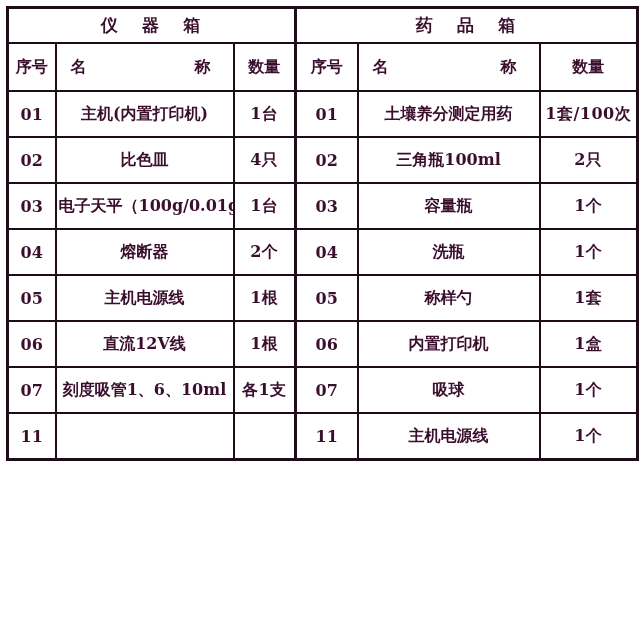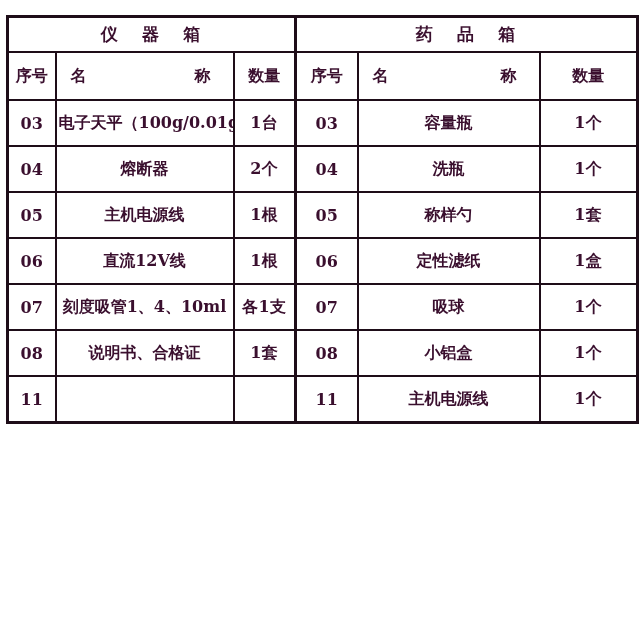--- a/index.html
+++ b/index.html
@@ -11,21 +11,21 @@
     margin:0;
     padding:0;
     background:var(--bg);
     width:643px;
     height:626px;
     overflow:hidden;
     font-family:"DejaVu Serif","Liberation Serif",serif;
   }
   .sheet{
     width:630px;
-    margin:15px auto 0 6px;
+    margin:6px auto 0 6px;
   }
   table.inv{
     border-collapse:collapse;
     table-layout:fixed;
     width:630px;
     border:3px solid var(--line);
     color:var(--ink);
     font-weight:bold;
   }
   table.inv td{
@@ -93,20 +93,36 @@
     <td>
       <div class="name-head">
         <span>名</span>
         <span>称</span>
       </div>
     </td>
     <td>数量</td>
   </tr>
 
   <tr class="data-row">
+    <td>01</td>
+    <td>主机(内置打印机)</td>
+    <td class="qty-cell">1台</td>
+    <td class="sec-start">01</td>
+    <td>土壤养分测定用药</td>
+    <td class="qty-cell">1套/100次</td>
+  </tr>
+  <tr class="data-row">
+    <td>02</td>
+    <td>比色皿</td>
+    <td class="qty-cell">4只</td>
+    <td class="sec-start">02</td>
+    <td>三角瓶100ml</td>
+    <td class="qty-cell">2只</td>
+  </tr>
+  <tr class="data-row">
     <td>03</td>
     <td>电子天平（100g/0.01g）</td>
     <td class="qty-cell">1台</td>
     <td class="sec-start">03</td>
     <td>容量瓶</td>
     <td class="qty-cell">1个</td>
   </tr>
   <tr class="data-row">
     <td>04</td>
     <td>熔断器</td>
@@ -121,37 +137,29 @@
     <td class="qty-cell">1根</td>
     <td class="sec-start">05</td>
     <td>称样勺</td>
     <td class="qty-cell">1套</td>
   </tr>
   <tr class="data-row">
     <td>06</td>
     <td>直流12V线</td>
     <td class="qty-cell">1根</td>
     <td class="sec-start">06</td>
-    <td>定性滤纸</td>
+    <td>内置打印机</td>
     <td class="qty-cell">1盒</td>
   </tr>
   <tr class="data-row">
     <td>07</td>
-    <td>刻度吸管1、4、10ml</td>
+    <td>刻度吸管1、6、10ml</td>
     <td class="qty-cell">各1支</td>
     <td class="sec-start">07</td>
     <td>吸球</td>
-    <td class="qty-cell">1个</td>
-  </tr>
-  <tr class="data-row">
-    <td>08</td>
-    <td>说明书、合格证</td>
-    <td class="qty-cell">1套</td>
-    <td class="sec-start">08</td>
-    <td>小铝盒</td>
     <td class="qty-cell">1个</td>
   </tr>
   <tr class="data-row">
     <td>11</td>
     <td></td>
     <td class="qty-cell"></td>
     <td class="sec-start">11</td>
     <td>主机电源线</td>
     <td class="qty-cell">1个</td>
   </tr>

